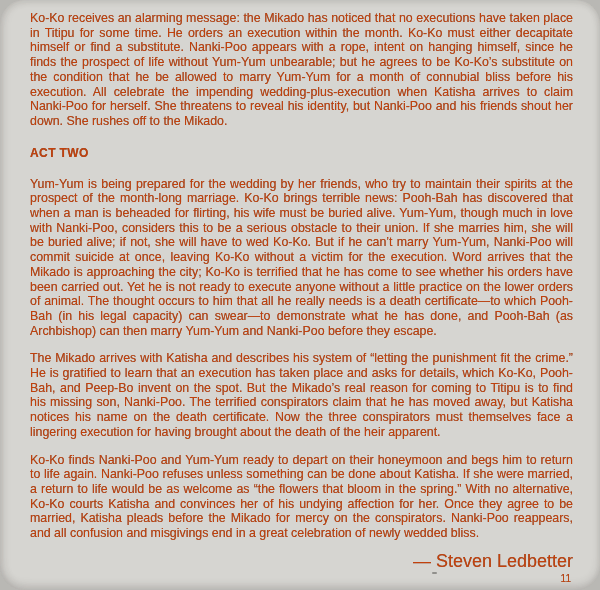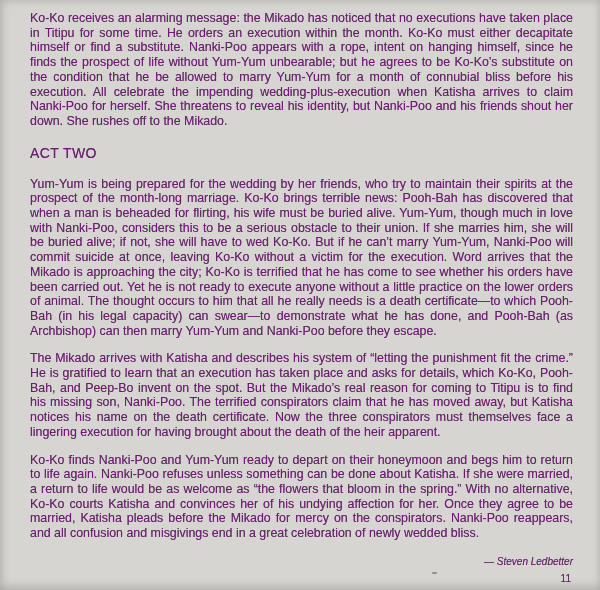--- a/index.html
+++ b/index.html
@@ -12,42 +12,42 @@
     width: 600px;
     height: 590px;
     box-sizing: border-box;
     background: #d6d5d1;
     overflow: hidden;
     padding: 11px 27px 0 30px;
     box-shadow: inset 0 -4px 8px rgba(60,58,54,0.18),
                 inset 0 3px 6px rgba(60,58,54,0.08),
                 inset 4px 0 10px rgba(60,58,54,0.06);
     font-family: "Liberation Sans", "DejaVu Sans", sans-serif;
-    color: #701a75;
+    color: #c2410c;
+    border-radius: 24px;
   }
   .body-text {
     margin: 0 0 13px 0;
     font-size: 12.4px;
     line-height: 14.7px;
     text-align: justify;
     text-shadow: 0 0 0.5px rgba(44,43,41,0.55);
   }
   .act-heading {
     margin: 17px 0 16px 0;
-    font-size: 14px;
+    font-size: 12px;
     line-height: 15px;
-    font-weight: normal;
+    font-weight: bold;
     letter-spacing: 0.4px;
     text-shadow: 0 0 0.5px rgba(44,43,41,0.65);
   }
   .attribution {
     margin-top: 10px;
-    font-size: 10px;
+    font-size: 18px;
     line-height: 15px;
-    font-style: italic;
     text-align: right;
     text-shadow: 0 0 0.5px rgba(44,43,41,0.55);
   }
   .page-number {
     margin-top: 3px;
     padding-right: 2px;
     font-size: 10px;
     line-height: 14px;
     text-align: right;
     text-shadow: 0 0 0.5px rgba(44,43,41,0.55);

